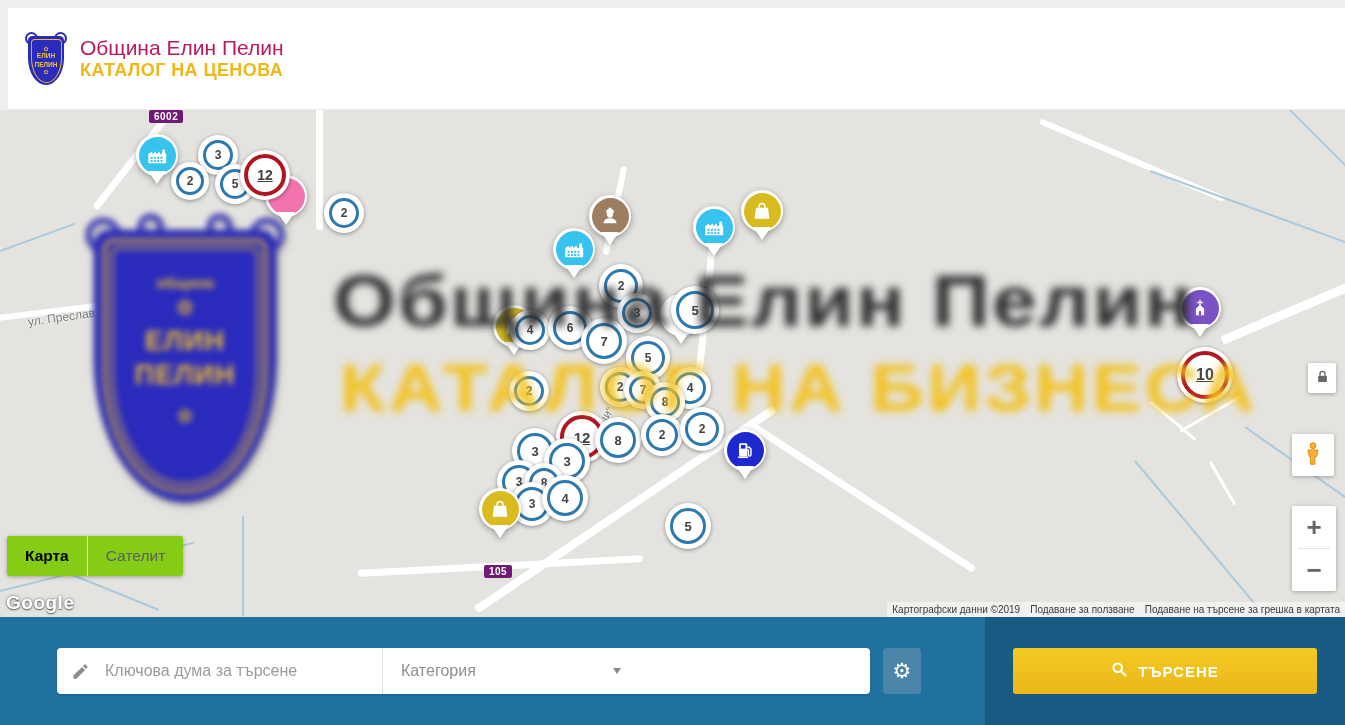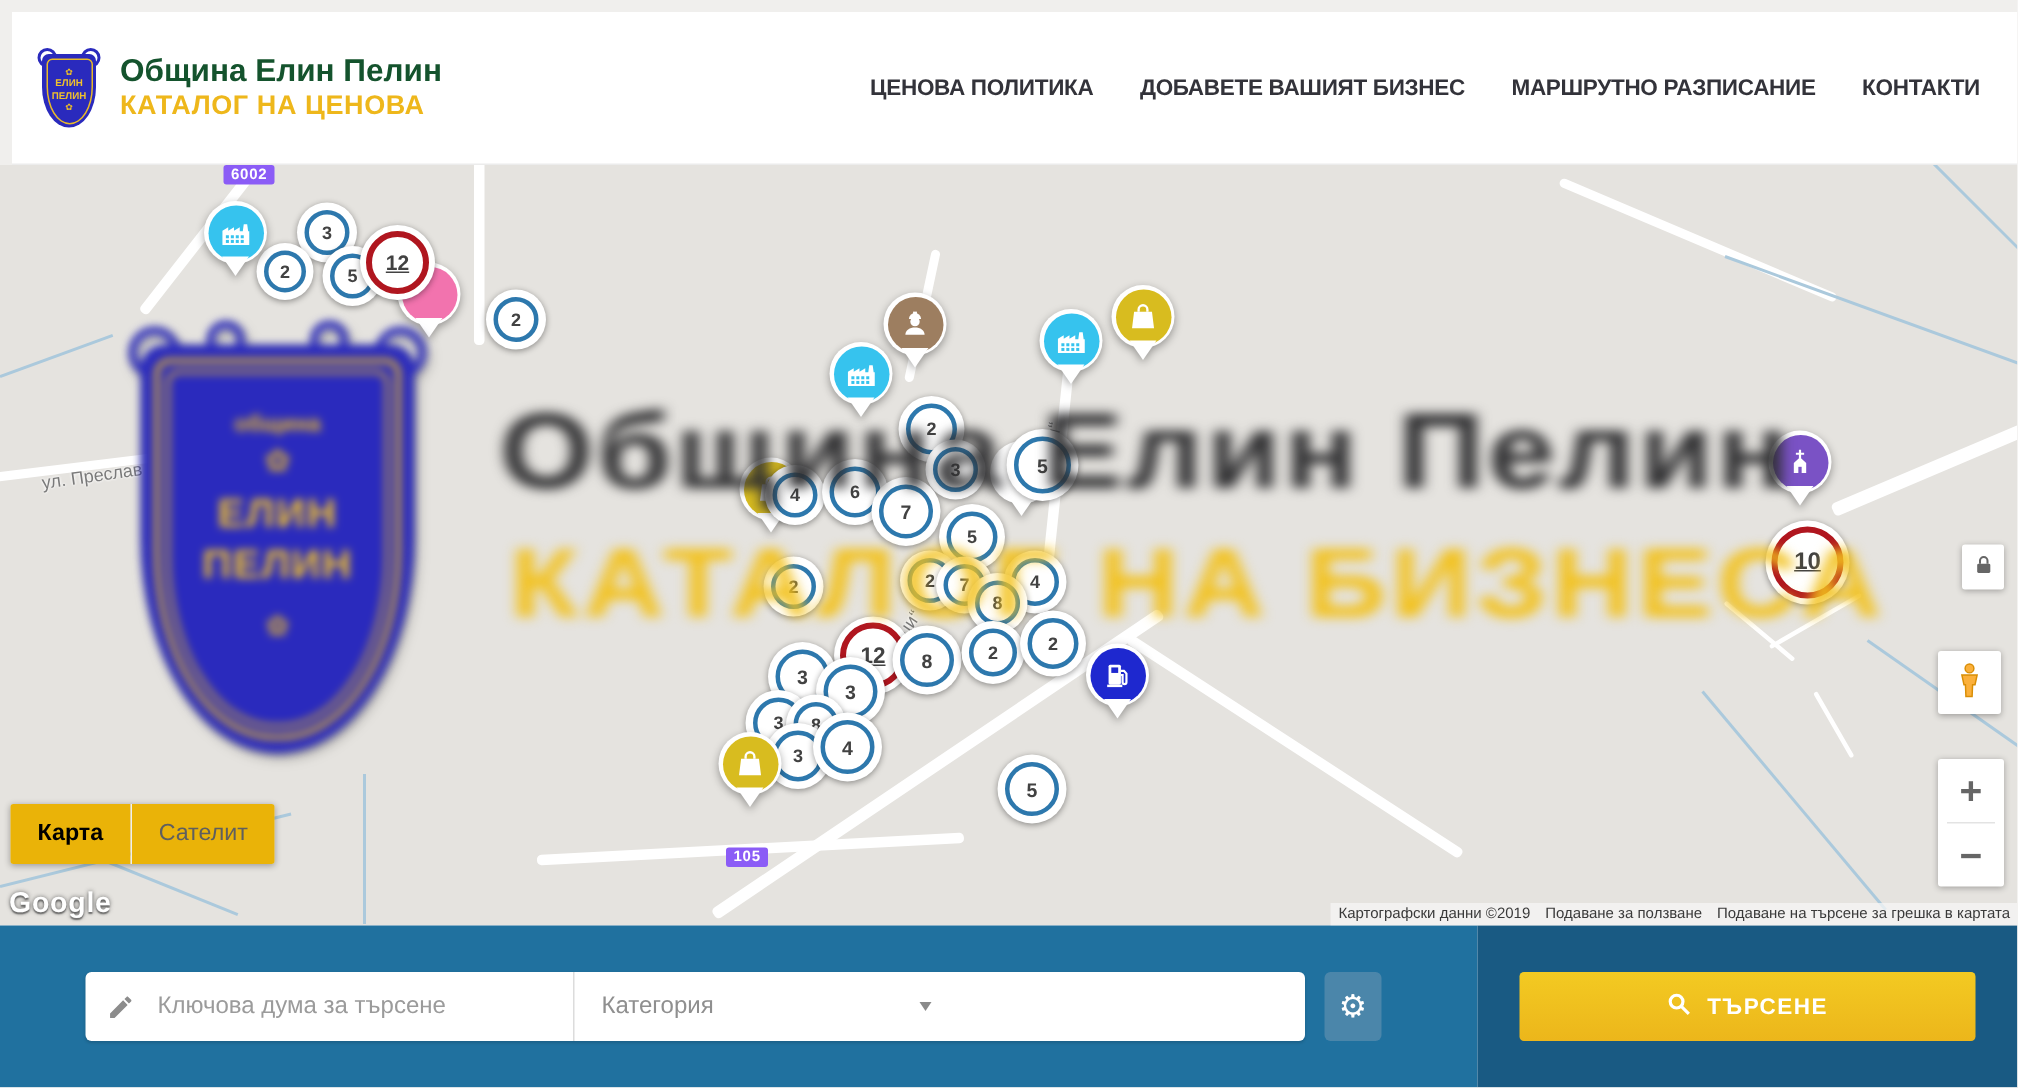--- a/index.html
+++ b/index.html
@@ -16,30 +16,30 @@
   .hd-shield{position:relative;width:40px;height:53px;margin-right:14px;}
   .hs-curl{position:absolute;width:9px;height:9px;border:2.5px solid #2a2abd;border-radius:50%;top:0;background:#fff;}
   .hs-curl.l{left:-1px}.hs-curl.r{right:-1px}
   .hs-body{position:absolute;left:2px;right:2px;top:4px;bottom:0;background:#2a2abd;
            border-radius:5px 5px 20px 20px/5px 5px 30px 30px;}
   .hs-inner{position:absolute;inset:2.5px;border:1.5px solid #e8ba2a;
             border-radius:4px 4px 16px 16px/4px 4px 26px 26px;
             display:flex;flex-direction:column;align-items:center;justify-content:center;}
   .hs-orn{color:#e8ba2a;font-size:6px;line-height:1;}
   .hs-name{color:#f0c12c;font-size:6.5px;font-weight:700;line-height:1.35;}
-  .brand-line1{font-size:21px;font-weight:700;color:#14532d;line-height:1.15;}
+  .brand-line1{font-size:21px;font-weight:400;color:#be185d;line-height:1.15;}
   .brand-line2{font-size:18px;font-weight:700;color:#eeb71b;letter-spacing:.4px;line-height:1.2;}
   nav{display:flex;align-items:center;gap:31px;margin-right:25px;}
   nav a{font-size:15px;font-weight:700;color:#33333a;letter-spacing:-.2px;cursor:pointer;text-decoration:none;white-space:nowrap;}
 
   
   .map{position:absolute;left:0;top:110px;width:1345px;height:507px;background:#e5e3df;overflow:hidden;cursor:grab;}
   .road{position:absolute;background:#fff;border-radius:3px;transform-origin:left center;}
   .bline{position:absolute;background:#abc9dc;transform-origin:left center;}
-  .road-badge{position:absolute;background:#8b5cf6;color:#fff;font-size:10px;font-weight:700;
+  .road-badge{position:absolute;background:#701a75;color:#fff;font-size:10px;font-weight:700;
               padding:1px 5px;border-radius:2px;letter-spacing:.5px;}
   .street-label{position:absolute;color:#7a7a7a;font-size:12px;white-space:nowrap;
                 text-shadow:0 0 2px #fff,0 0 2px #fff;transform-origin:left center;}
 
   
   .cluster{position:absolute;background:#fff;border-radius:50%;z-index:3;
            box-shadow:0 1px 4px rgba(0,0,0,.4);cursor:pointer;}
   .cluster .ring{position:absolute;inset:5px;border:3px solid #2d78ad;border-radius:50%;
                  display:flex;align-items:center;justify-content:center;font-weight:700;color:#424242;}
   .cluster.red .ring{border-color:#b0161f;border-width:4px;inset:4px;text-decoration:underline;}
@@ -69,21 +69,21 @@
   .ws-inner::after{content:"";position:absolute;inset:5px;border:2px solid #e8ba2a;
                    border-radius:8px 8px 72px 72px/8px 8px 115px 115px;pointer-events:none;}
   .ws-top{margin-top:32px;color:#e8ba2a;font-size:15px;font-weight:700;}
   .ws-orn{color:#e8ba2a;font-size:20px;margin:4px 0 6px;}
   .ws-name{color:#f0c12c;font-size:27px;font-weight:700;letter-spacing:1px;line-height:1.25;}
   .ws-orn2{color:#e8ba2a;font-size:18px;margin-top:12px;}
 
   
   .maptype{position:absolute;left:7px;top:426px;display:flex;z-index:10;
            box-shadow:0 1px 4px rgba(0,0,0,.3);border-radius:2px;}
-  .maptype button{height:40px;padding:0 18px;background:#eab308;border:none;font-family:inherit;
+  .maptype button{height:40px;padding:0 18px;background:#84cc16;border:none;font-family:inherit;
                   font-size:15.5px;cursor:pointer;}
   .maptype .mt-map{color:#000;font-weight:600;border-radius:2px 0 0 2px;}
   .maptype .mt-sat{color:#5f5f5f;border-radius:0 2px 2px 0;border-left:1px solid #efefef;}
   .google-logo{position:absolute;left:6px;bottom:3px;z-index:10;font-size:19px;font-weight:700;color:#fff;
                letter-spacing:.5px;cursor:pointer;
                text-shadow:0 0 3px rgba(90,90,90,.9),0 1px 1px rgba(70,70,70,.7);}
   .attribution{position:absolute;right:0;bottom:0;z-index:10;display:flex;align-items:center;
                background:rgba(245,245,245,.75);height:15px;font-size:10px;color:#3a3a3a;}
   .attribution span,.attribution a{padding:0 5px;white-space:nowrap;color:#3a3a3a;text-decoration:none;}
   .attribution a{cursor:pointer;}
@@ -141,26 +141,20 @@
             <div class="hs-name">ПЕЛИН</div>
             <div class="hs-orn">✿</div>
           </div>
         </div>
       </div>
       <div class="brand-text">
         <div class="brand-line1">Община Елин Пелин</div>
         <div class="brand-line2">КАТАЛОГ НА ЦЕНОВА</div>
       </div>
     </div>
-    <nav>
-      <a>ЦЕНОВА ПОЛИТИКА</a>
-      <a>ДОБАВЕТЕ ВАШИЯТ БИЗНЕС</a>
-      <a>МАРШРУТНО РАЗПИСАНИЕ</a>
-      <a>КОНТАКТИ</a>
-    </nav>
   </header>
 
   <div class="map">
     <div id="map-decor">
         <div class="road" style="left: 95px; top: 95px; width: 135px; height: 7px; transform: rotate(-52deg);"></div>
         <div class="road" style="left: 316px; top: -5px; width: 7px; height: 125px; transform: rotate(0deg);"></div>
         <div class="road" style="left: -10px; top: 206px; width: 260px; height: 6px; transform: rotate(-7deg);"></div>
         <div class="road" style="left: 476px; top: 496px; width: 360px; height: 8px; transform: rotate(-34deg);"></div>
         <div class="road" style="left: 700px; top: 118px; width: 7px; height: 205px; transform: rotate(6deg);"></div>
         <div class="road" style="left: 358px; top: 460px; width: 285px; height: 7px; transform: rotate(-3deg);"></div>

